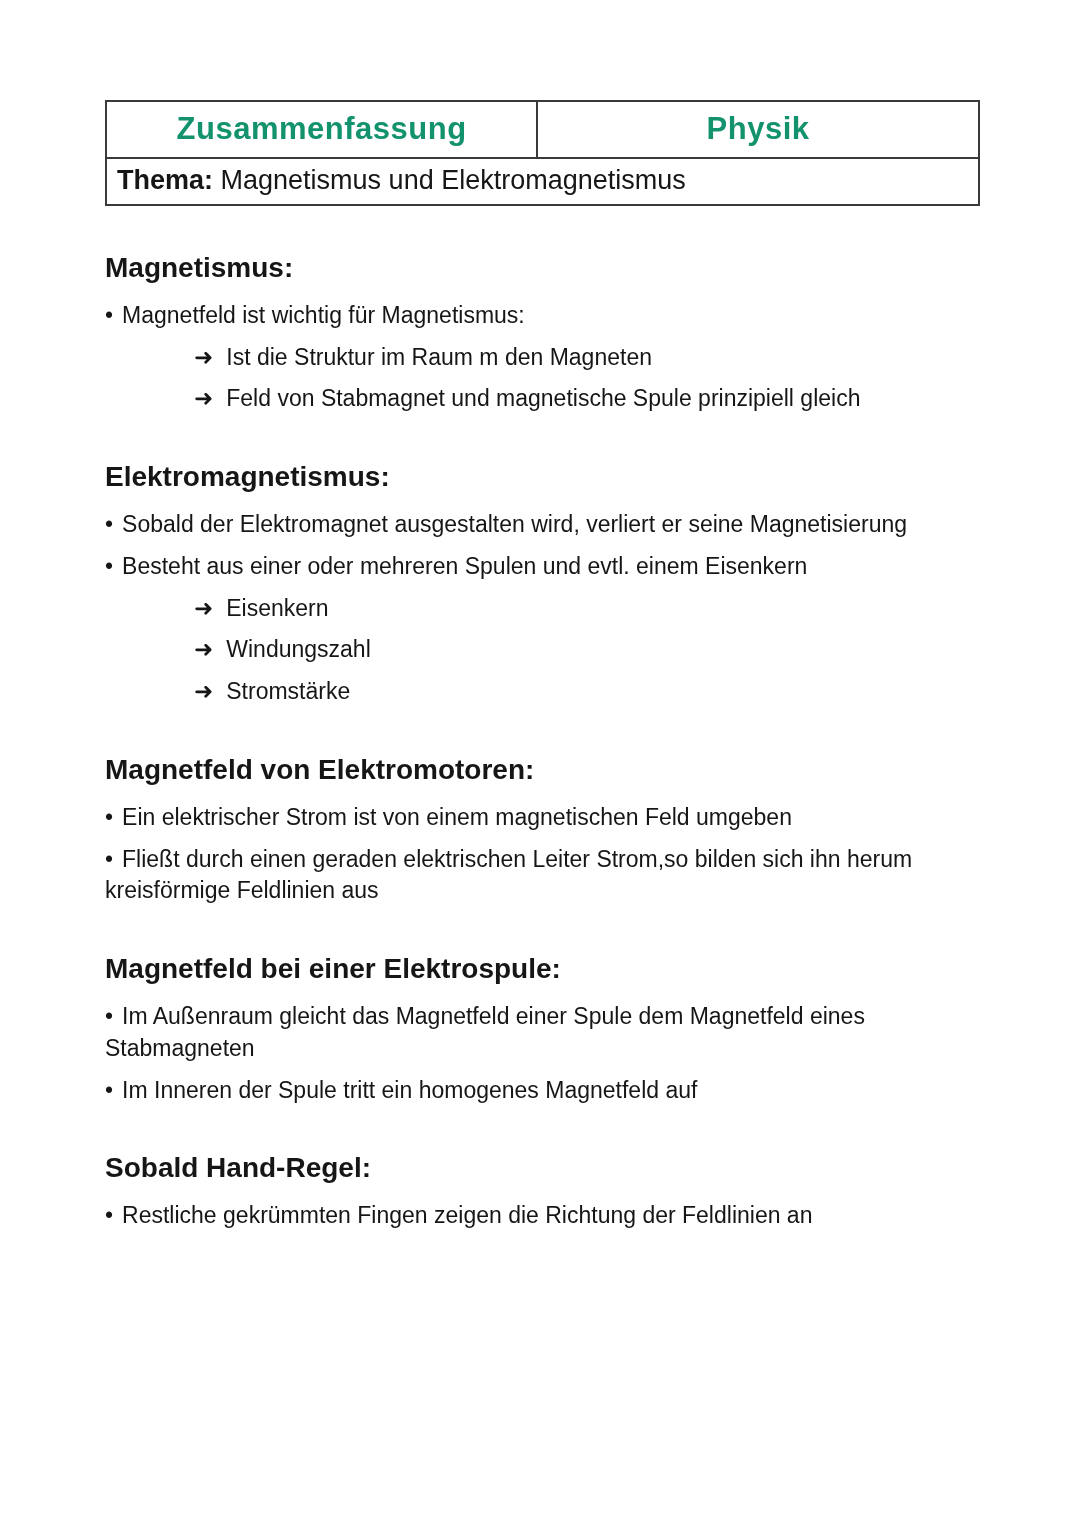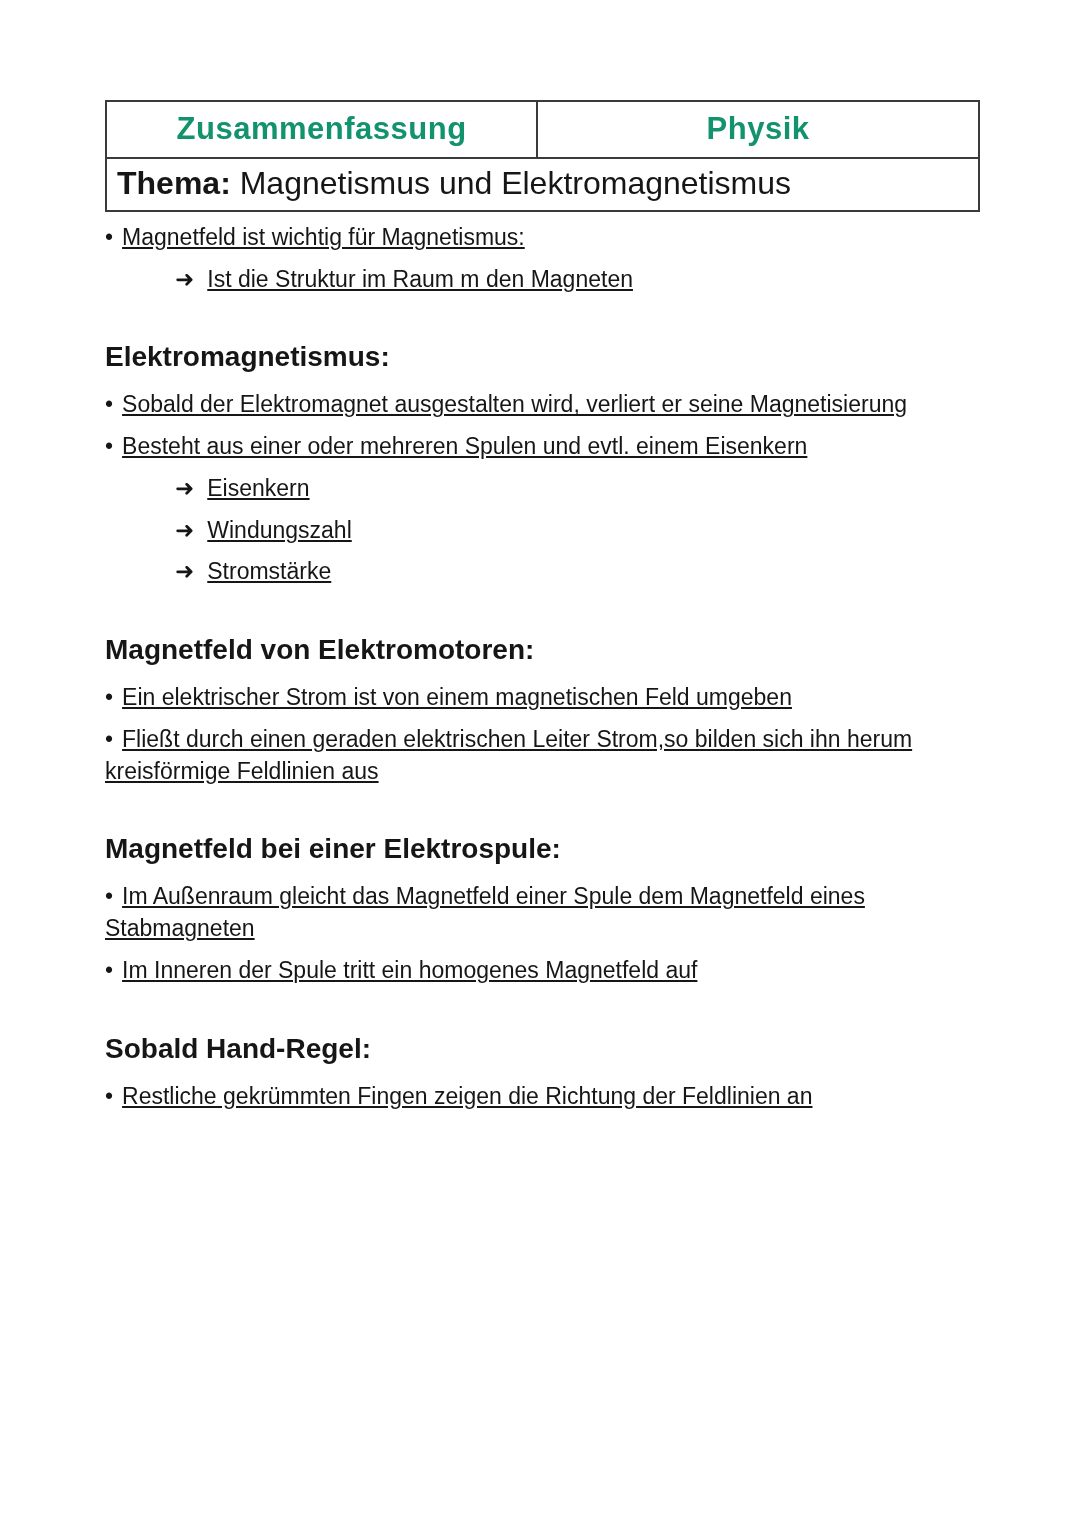--- a/index.html
+++ b/index.html
@@ -33,64 +33,66 @@
     text-align: center;
     font-size: 31px;
     font-weight: bold;
     color: var(--accent);
     letter-spacing: 0.5px;
   }
   .head-cell.left  { width: 49.5%; border-right: 2px solid var(--line); }
   .head-cell.right { width: 50.5%; }
   .thema-row {
     padding: 6px 10px 8px;
-    font-size: 32px;
+    font-size: 27px;
   }
   .thema-row .lbl { font-weight: bold; }
   .thema-row .val { font-weight: normal; }
 
   
   .sections { margin-top: 6px; }
   .section-title {
     font-size: 28px;
     font-weight: bold;
     color: var(--ink);
     margin: 46px 0 16px 0;
   }
   .item {
     margin: 10px 0;
     font-size: 23px;
     line-height: 1.38;
   }
   .item.bullet { margin-left: 0; }
-  .item.arrow  { margin-left: 70px; }
+  .item.arrow  { margin-left: 89px; }
   .marker { display: inline; }
   .item.bullet .marker { margin-right: 9px; }
   .item.arrow .marker  { margin-right: 13px; font-size: 23px; }
-  .txt { display: inline; text-decoration: underline; }
+  .txt { display: inline; }
 </style>
 </head>
 <body>
 
 <div class="page">
 
   <div class="head-table">
     <div class="head-row">
       <div class="head-cell left">Zusammenfassung</div>
       <div class="head-cell right">Physik</div>
     </div>
     <div class="thema-row">
       <span class="lbl">Thema:</span>
       <span class="val">Magnetismus und Elektromagnetismus</span>
     </div>
   </div>
 
   <div class="sections">
+      <h2 class="section-title">Magnetismus:</h2>
       <p class="item bullet"><span class="marker">•</span><span class="txt">Magnetfeld ist wichtig für Magnetismus:</span></p>
       <p class="item arrow"><span class="marker">➜</span><span class="txt">Ist die Struktur im Raum m den Magneten</span></p>
+      <p class="item arrow"><span class="marker">➜</span><span class="txt">Feld von Stabmagnet und magnetische Spule prinzipiell gleich</span></p>
       <h2 class="section-title">Elektromagnetismus:</h2>
       <p class="item bullet"><span class="marker">•</span><span class="txt">Sobald der Elektromagnet ausgestalten wird, verliert er seine Magnetisierung</span></p>
       <p class="item bullet"><span class="marker">•</span><span class="txt">Besteht aus einer oder mehreren Spulen und evtl. einem Eisenkern</span></p>
       <p class="item arrow"><span class="marker">➜</span><span class="txt">Eisenkern</span></p>
       <p class="item arrow"><span class="marker">➜</span><span class="txt">Windungszahl</span></p>
       <p class="item arrow"><span class="marker">➜</span><span class="txt">Stromstärke</span></p>
       <h2 class="section-title">Magnetfeld von Elektromotoren:</h2>
       <p class="item bullet"><span class="marker">•</span><span class="txt">Ein elektrischer Strom ist von einem magnetischen Feld umgeben</span></p>
       <p class="item bullet"><span class="marker">•</span><span class="txt">Fließt durch einen geraden elektrischen Leiter Strom,so bilden sich ihn herum kreisförmige Feldlinien aus</span></p>
       <h2 class="section-title">Magnetfeld bei einer Elektrospule:</h2>

